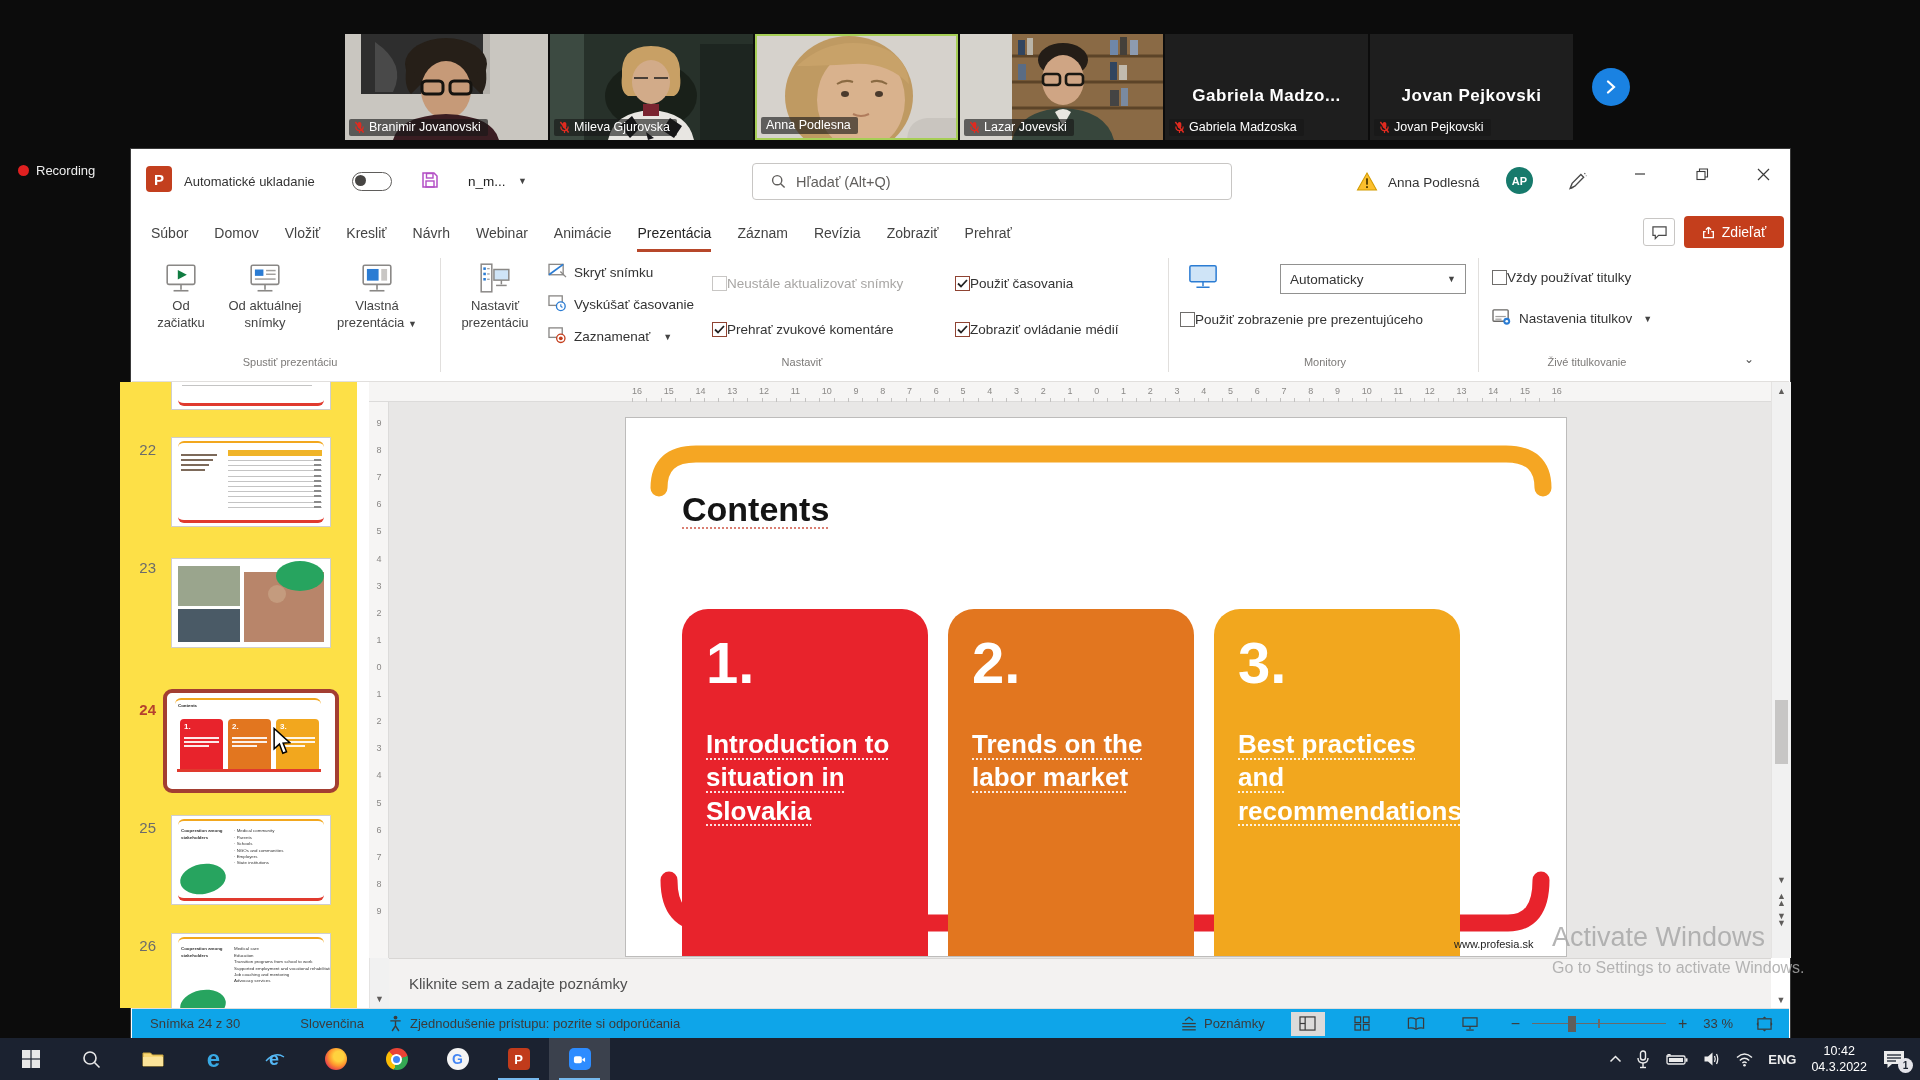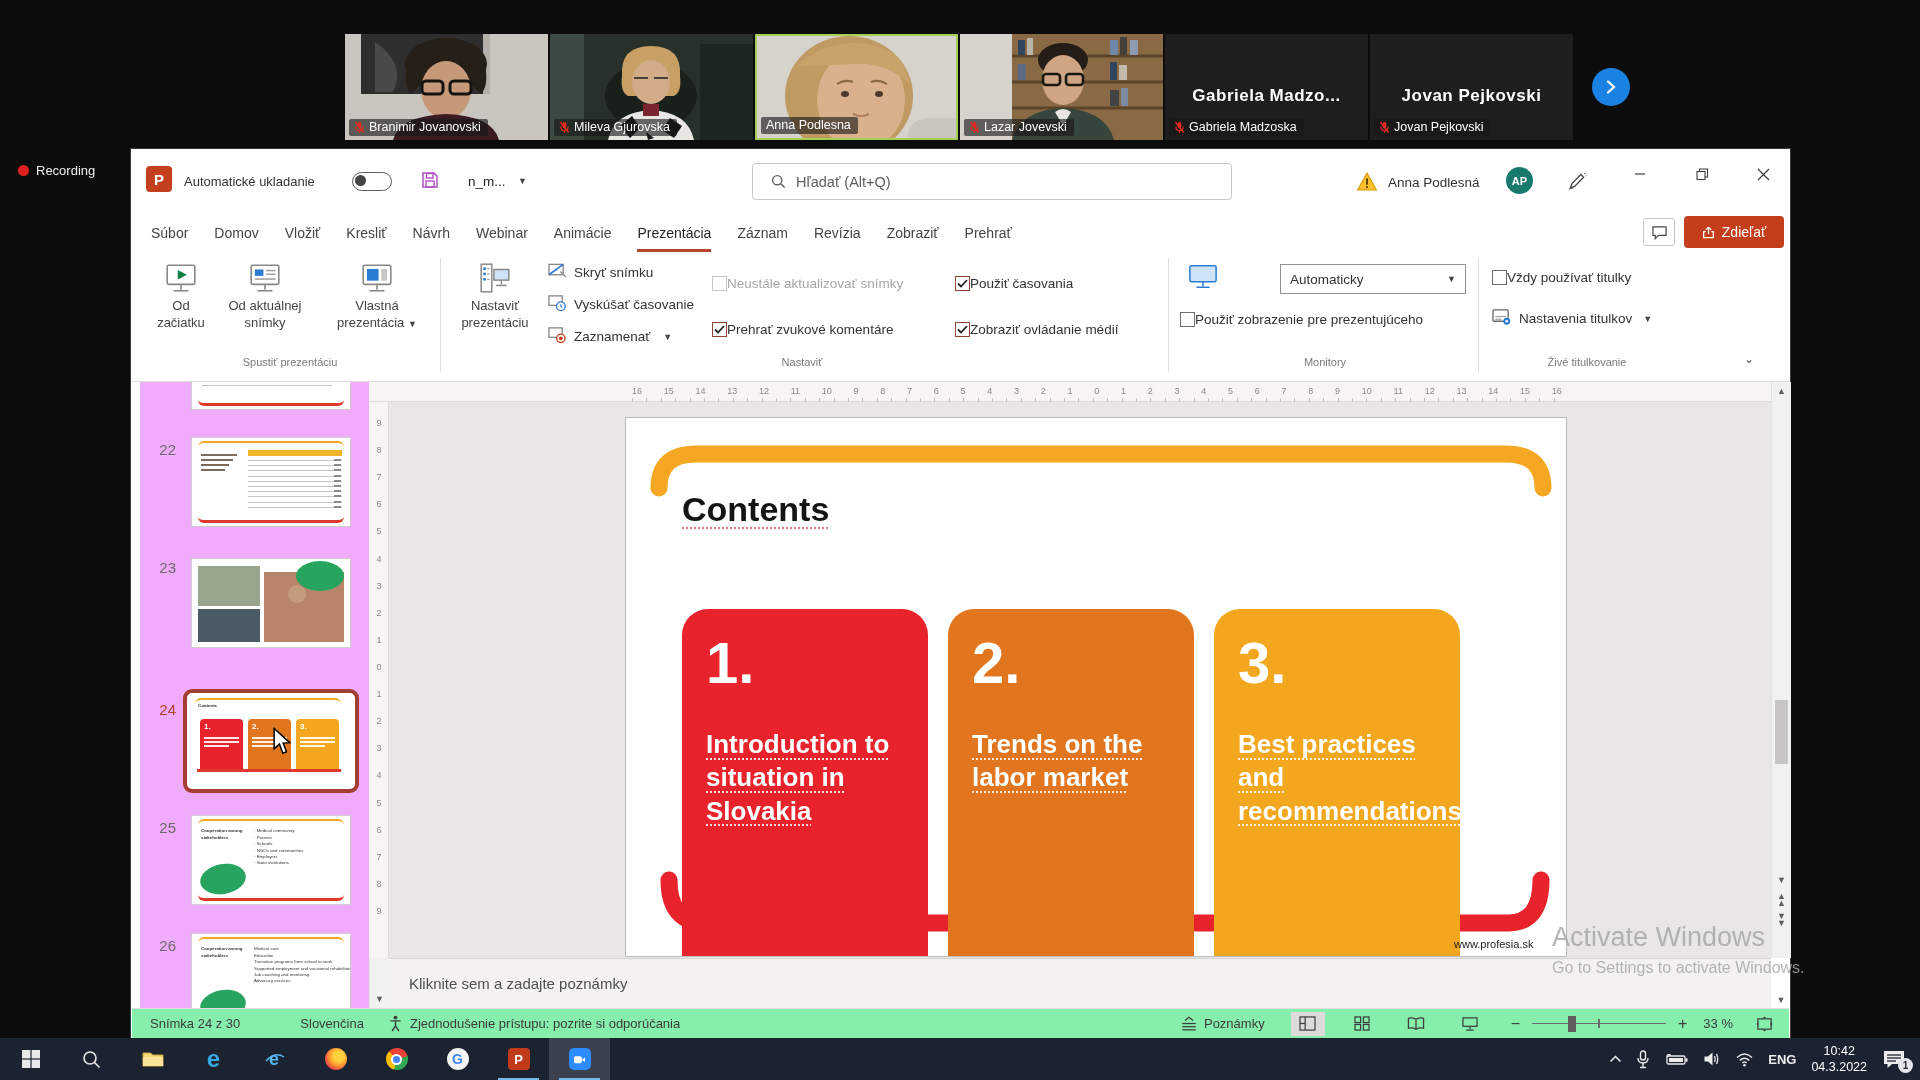--- a/index.html
+++ b/index.html
@@ -41,42 +41,42 @@
 .smallbtn{position:absolute;display:flex;align-items:center;gap:7px;font-size:13.5px;color:#333;white-space:nowrap}
 .grouplabel{position:absolute;top:356px;font-size:11px;color:#7c7a78;text-align:center}
 .vdiv{position:absolute;top:258px;height:114px;width:1px;background:#e1dfdd}
 .chk{display:flex;align-items:center;gap:0;font-size:13.5px;color:#333;white-space:nowrap}
 .chk .box{width:15px;height:15px;border:1.6px solid #6f6d6b;background:#fff;display:flex;align-items:center;justify-content:center;flex:none}
 .chk.checked .box{border-color:#8f4332}
 .chk.disabled{color:#a8a6a4}
 .chk.disabled .box{border-color:#c8c6c4}
 .dropdown{position:absolute;left:1280px;top:264px;width:186px;height:30px;border:1px solid #919190;background:#fff;display:flex;align-items:center;justify-content:space-between;padding:0 9px;font-size:13.5px;color:#333}
 
-.thumbpanel{position:absolute;left:140px;top:382px;width:237px;height:626px;background:#f0abfc;overflow:hidden}
+.thumbpanel{position:absolute;left:120px;top:382px;width:237px;height:626px;background:#fde047;overflow:hidden}
 .thumb{position:absolute;left:51px;width:160px;height:90px;background:#fff;border:1px solid #cfcecd;overflow:hidden}
 .tnum{position:absolute;left:2px;width:34px;text-align:right;font-size:15px;color:#6b6b6b}
 .selwrap{position:absolute;left:43px;top:307px;width:176px;height:104px;border:4px solid #a33e32;border-radius:9px;background:#fff;overflow:hidden}
 .sbar{position:absolute;background:#f1f1f1;border-left:1px solid #e4e3e2}
 .sthumb{position:absolute;background:#c7c6c5}
 .sarrow{position:absolute;width:100%;text-align:center;font-size:9px;color:#5f5d5b;line-height:14px}
 .editor{position:absolute;left:369px;top:382px;width:1402px;height:576px;background:#e8e7e6}
 .rulerh{position:absolute;left:369px;top:382px;width:1402px;height:20px;background:#f6f5f4;border-bottom:1px solid #dcdbda}
 .rulerh-nums{position:absolute;left:632px;top:386px;width:930px;display:flex;justify-content:space-between;font-size:9px;color:#8a8886}
 .rulerh-ticks{position:absolute;left:632px;top:398px;width:930px;height:4px;background:repeating-linear-gradient(90deg,#c2c1c0 0 1px,transparent 1px 14.4px)}
 .rulerv{position:absolute;left:369px;top:402px;width:20px;height:556px;background:#f6f5f4;border-right:1px solid #dcdbda}
 .rulerv-nums{position:absolute;left:372px;top:418px;width:14px;height:498px;display:flex;flex-direction:column;justify-content:space-between;font-size:9px;color:#8a8886;text-align:center}
 .slide{position:absolute;left:625px;top:417px;width:942px;height:540px;background:#fff;border:1px solid #bdbcbb;overflow:hidden}
 .slide-title{position:absolute;left:56px;top:72px;font-size:34px;font-weight:bold;color:#141414;text-decoration:underline dotted rgba(200,60,40,.65) 2px;text-underline-offset:6px}
 .block{position:absolute;top:191px;width:246px;height:400px;border-radius:26px 26px 0 0;z-index:2}
 .block .num{margin:20px 0 0 24px;font-size:58px;font-weight:bold;color:#fff}
 .block .txt{margin:32px 14px 0 24px;font-size:26px;font-weight:bold;color:#fff;line-height:1.28;text-decoration:underline dotted rgba(255,255,255,.85) 2px;text-underline-offset:5px}
 .slide-url{position:absolute;left:828px;top:520px;font-size:11px;color:#222;z-index:3}
 .notesbar{position:absolute;left:389px;top:958px;width:1382px;height:50px;background:#f3f2f1;border-top:1px solid #d8d6d4}
 .notesbar span{position:absolute;left:20px;top:16px;font-size:15px;color:#4f4f4f}
-.statusbar{position:absolute;left:132px;top:1008px;width:1657px;height:30px;background:#86efac;border-top:1px solid #e1dfdd;display:flex;align-items:center;font-size:13px;color:#3b3b3b}
+.statusbar{position:absolute;left:132px;top:1008px;width:1657px;height:30px;background:#0ea5e9;border-top:1px solid #e1dfdd;display:flex;align-items:center;font-size:13px;color:#3b3b3b}
 .viewbtn{width:34px;height:24px;display:flex;align-items:center;justify-content:center;margin:0 2px}
 .viewbtn.activeview{background:#dcdbda}
 .watermark{position:absolute;left:1552px;top:922px;color:#a8a8a8;opacity:.85;z-index:40}
 .watermark .l1{font-size:27px}
 .watermark .l2{font-size:16px;margin-top:6px}
 
 .taskbar{position:absolute;left:0;top:1038px;width:1920px;height:42px;background:#1b2230;display:flex;align-items:stretch}
 .tbitem{width:61px;display:flex;align-items:center;justify-content:center;position:relative}
 .tbitem.activeapp{background:rgba(255,255,255,.14)}
 .tbitem.openapp:after{content:"";position:absolute;left:10px;right:10px;bottom:0;height:2px;background:#76b9ed}
@@ -516,21 +516,21 @@
         <div style="position:absolute;left:6px;bottom:3px;width:146px;height:6px;border-bottom:3px solid #e03a2e;border-radius:0 0 10px 10px"></div>
       </div>
       <div class="tnum" style="top: 177px;">23</div>
       <div class="thumb" style="top: 176px;">
         <div style="position:absolute;left:6px;top:7px;width:62px;height:40px;background:#9aa58d"></div>
         <div style="position:absolute;left:6px;top:50px;width:62px;height:33px;background:#4a5a66"></div>
         <div style="position:absolute;left:72px;top:13px;width:80px;height:70px;background:#b8856a"></div>
         <div style="position:absolute;left:96px;top:26px;width:18px;height:18px;border-radius:50%;background:#c49b7e"></div>
         <div style="position:absolute;left:104px;top:2px;width:48px;height:30px;border-radius:50%;background:#27a45f"></div>
       </div>
-      <div class="tnum" style="top: 319px; color: rgb(181, 64, 46);">24</div>
+      <div class="tnum" style="top: 319px; color: rgb(181, 64, 46); font-weight: bold;">24</div>
       <div class="selwrap">
         <div style="position: absolute; left: 2px; top: 2px; width: 164px; height: 92px; background: rgb(255, 255, 255); overflow: hidden;">
           <div style="position:absolute;left:6px;top:3px;width:146px;height:6px;border-top:2.5px solid #f2a71e;border-radius:10px 10px 0 0"></div>
           <div class="mini-scaled" style="position:absolute;left:9px;top:8px;font-weight:bold;color:#222">Contents</div>
           <div style="position:absolute;left:11px;top:24px;width:43px;height:50px;border-radius:4px 4px 0 0;background:#e8232c">
             <div style="color:#fff;font-weight:bold;font-size:8px;margin:3px 0 0 4px">1.</div>
             <div style="margin:6px 4px 0 4px">
               <div style="height:1.5px;background:rgba(255,255,255,.9);margin-bottom:2.5px"></div>
               <div style="height:1.5px;background:rgba(255,255,255,.9);margin-bottom:2.5px"></div>
               <div style="height:1.5px;width:70%;background:rgba(255,255,255,.9)"></div>

